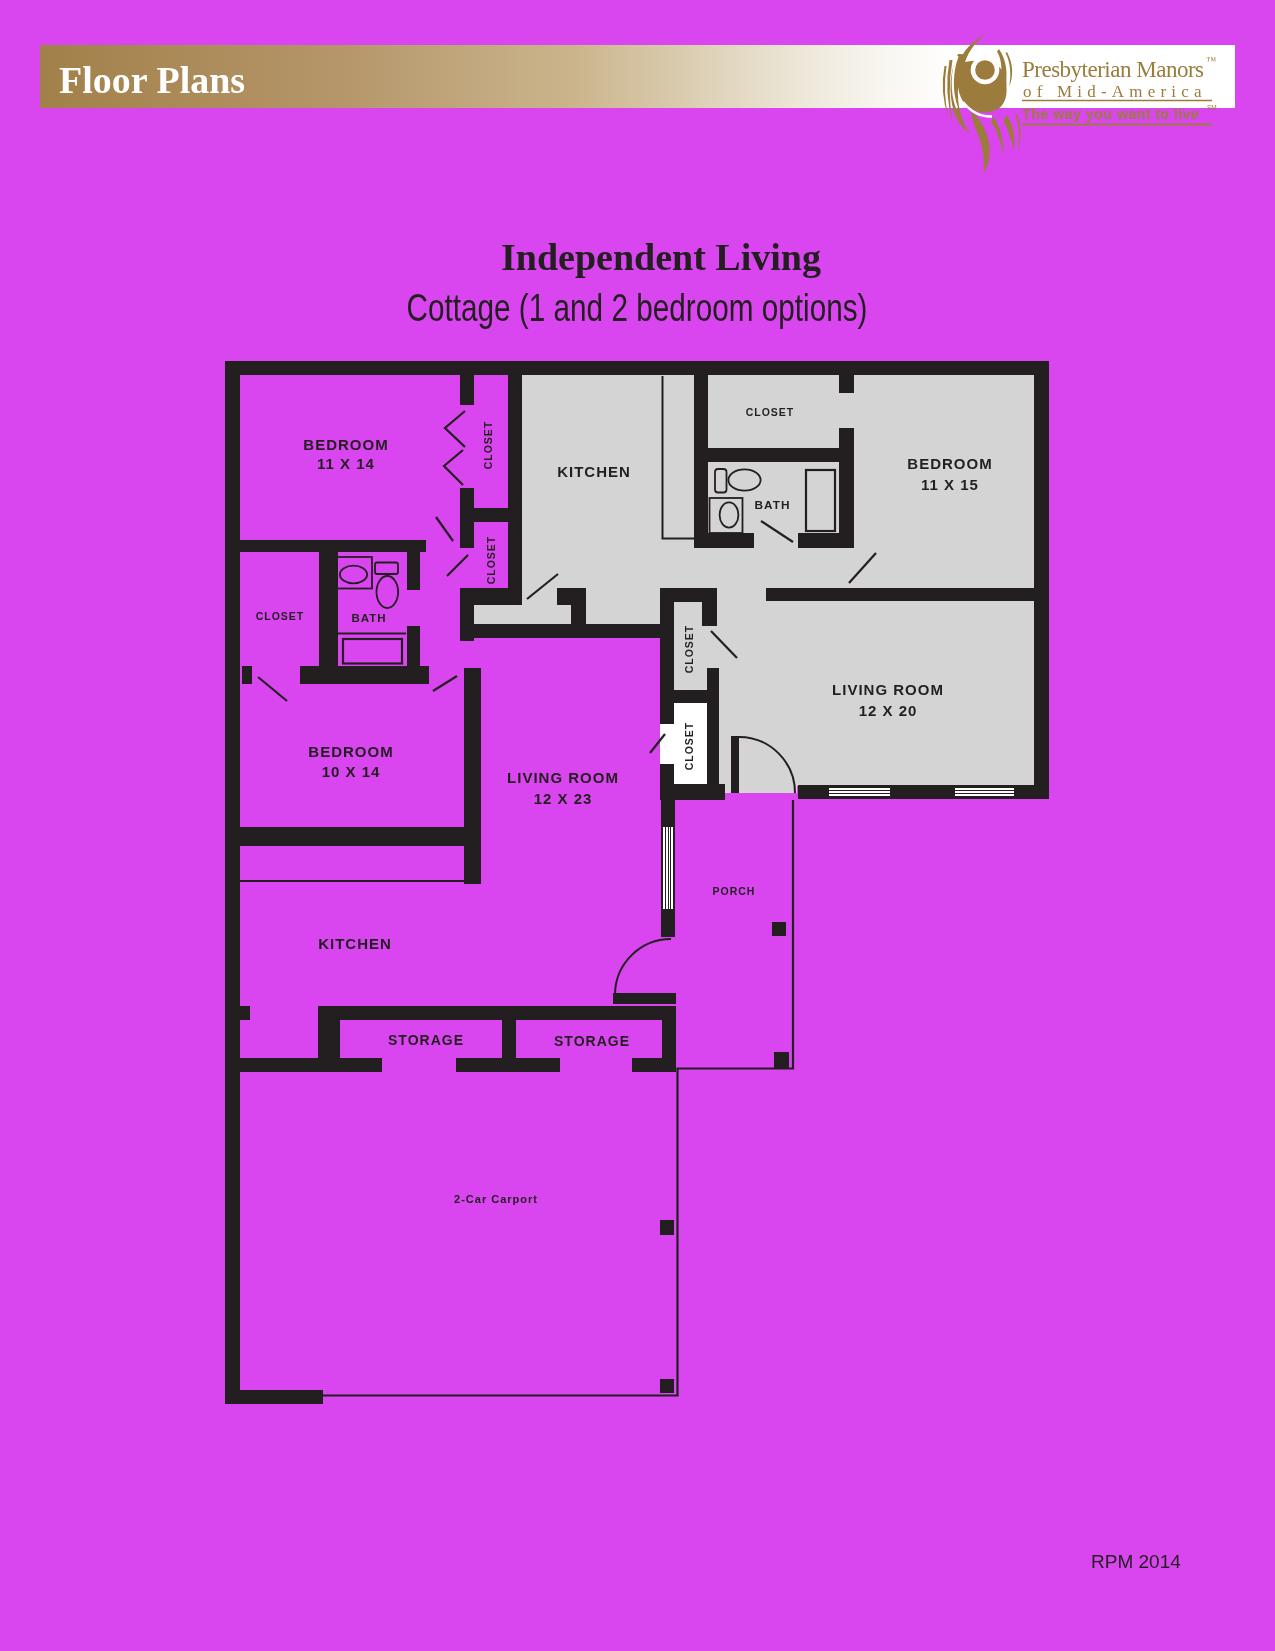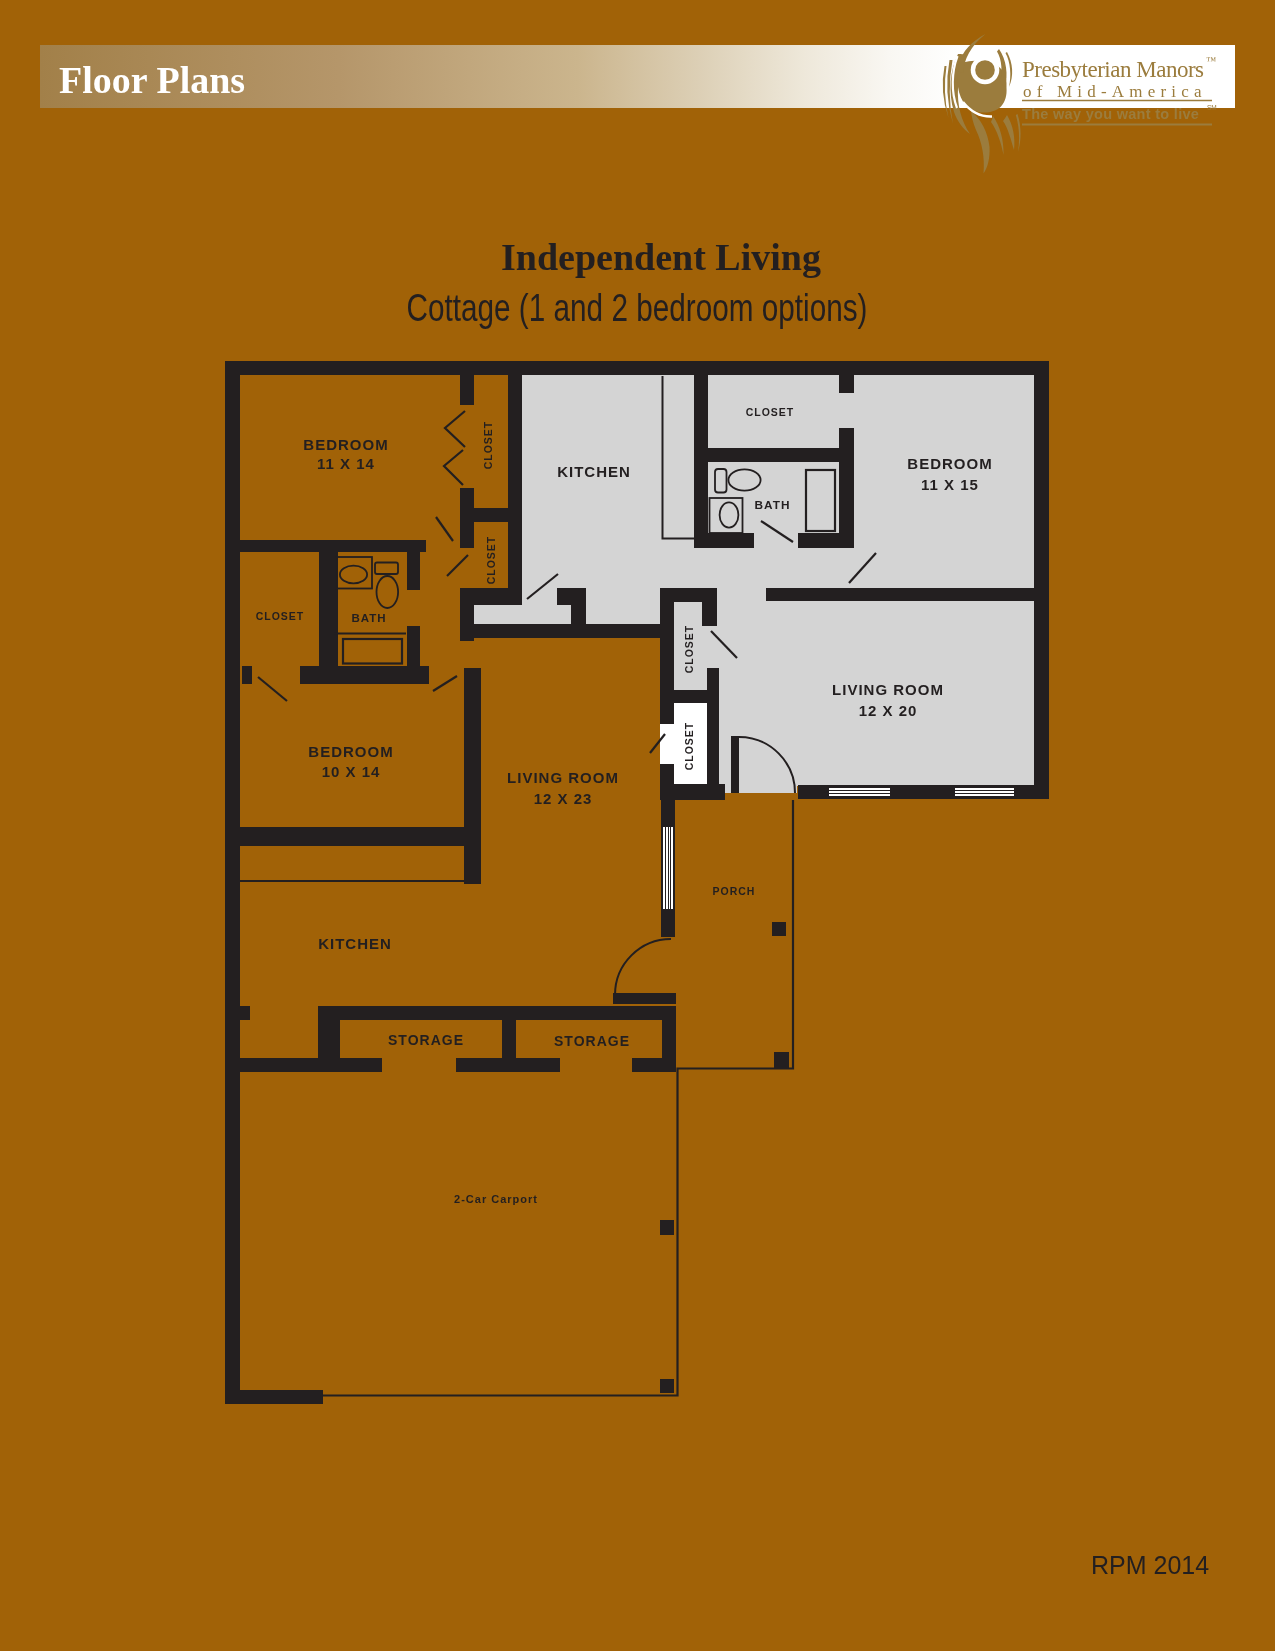--- a/index.html
+++ b/index.html
@@ -1,16 +1,16 @@
 <!DOCTYPE html>
 <html><head>
 <meta charset="utf-8">
 <style>
   html,body{margin:0;padding:0;background:#fff;-webkit-font-smoothing:antialiased;}
-  #page{position:relative;width:1275px;height:1651px;background:#a16207;overflow:hidden;
+  #page{position:relative;width:1275px;height:1651px;background:#d946ef;overflow:hidden;
         font-family:"Liberation Sans",sans-serif;}
   .abs{position:absolute;}
 </style>
 </head>
 <body>
 <div id="page">
 
   <div class="abs" style="left:40px;top:45px;width:1195px;height:63px;
     background:linear-gradient(to right,#a28049 0%,#b5966a 25%,#cbb58d 45%,#dccfb5 55%,#eee8da 64%,#f9f7f2 71%,#ffffff 77%);"></div>
 
@@ -305,15 +305,15 @@
       <text x="426" y="1045" font-size="14">STORAGE</text>
 
       <text x="592" y="1046" font-size="14">STORAGE</text>
 
       <text x="734" y="895" font-size="10.5">PORCH</text>
 
       <text x="496" y="1203" font-size="11">2-Car Carport</text>
     </g>
   </svg>
 
-  <div class="abs" style="left:1091px;top:1551px;font-size:25px;color:#231f20;">RPM 2014</div>
+  <div class="abs" style="left:1091px;top:1551px;font-size:19px;color:#231f20;">RPM 2014</div>
 
 </div>
 
 </body></html>

